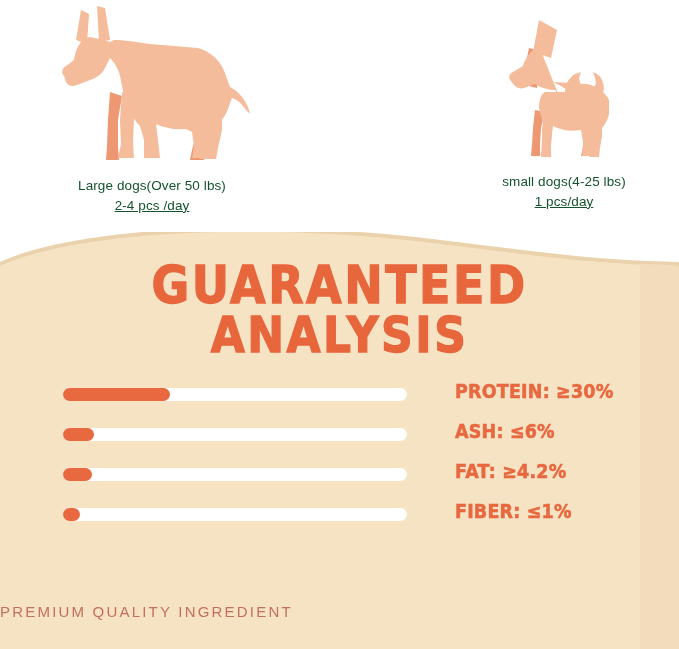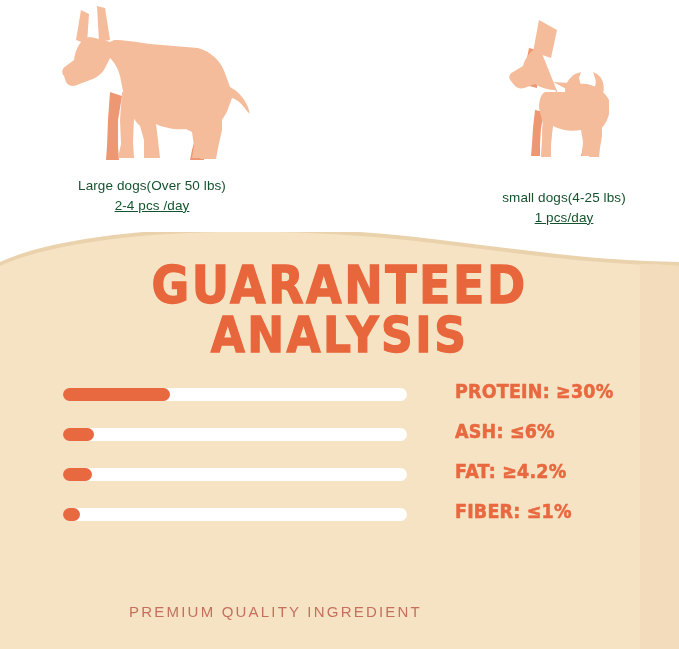--- a/index.html
+++ b/index.html
@@ -48,21 +48,21 @@
   #dog-card-large  { left: 42px;  top: 0px;   width: 220px; }
   #dog-card-medium { left: 268px; top: 0px;   width: 196px; }
   #dog-card-small  { left: 474px; top: 0px;   width: 180px; }
 
   #dog-card-large .dog-art  { width: 200px; height: 172px; }
   #dog-card-medium .dog-art { width: 190px; height: 172px; }
   #dog-card-small .dog-art  { width: 130px; height: 172px; }
 
   #dog-card-large  .dog-caption { margin-top: 4px; }
   #dog-card-medium .dog-caption { margin-top: 4px; }
-  #dog-card-small  .dog-caption { margin-top: 16px; }
+  #dog-card-small  .dog-caption { margin-top: 0; }
 
   
   #analysis-panel {
     position: absolute;
     left: 0; top: 232px;
     width: 679px;
     height: 417px;
     overflow: hidden;
   }
   #panel-shape {
@@ -141,21 +141,20 @@
     transform: scaleY(1.1);
     transform-origin: left top;
   }
 
   
   #premium-tagline {
     position: absolute;
     left: 0;
     top: 371px;
     width: 551px;
-    text-align: center;
     color: #C4705C;
     font-family: "Liberation Sans", sans-serif;
     font-size: 15px;
     letter-spacing: 2.2px;
   }
 </style>
 </head>
 <body>
 
 <div id="feeding-guide">

